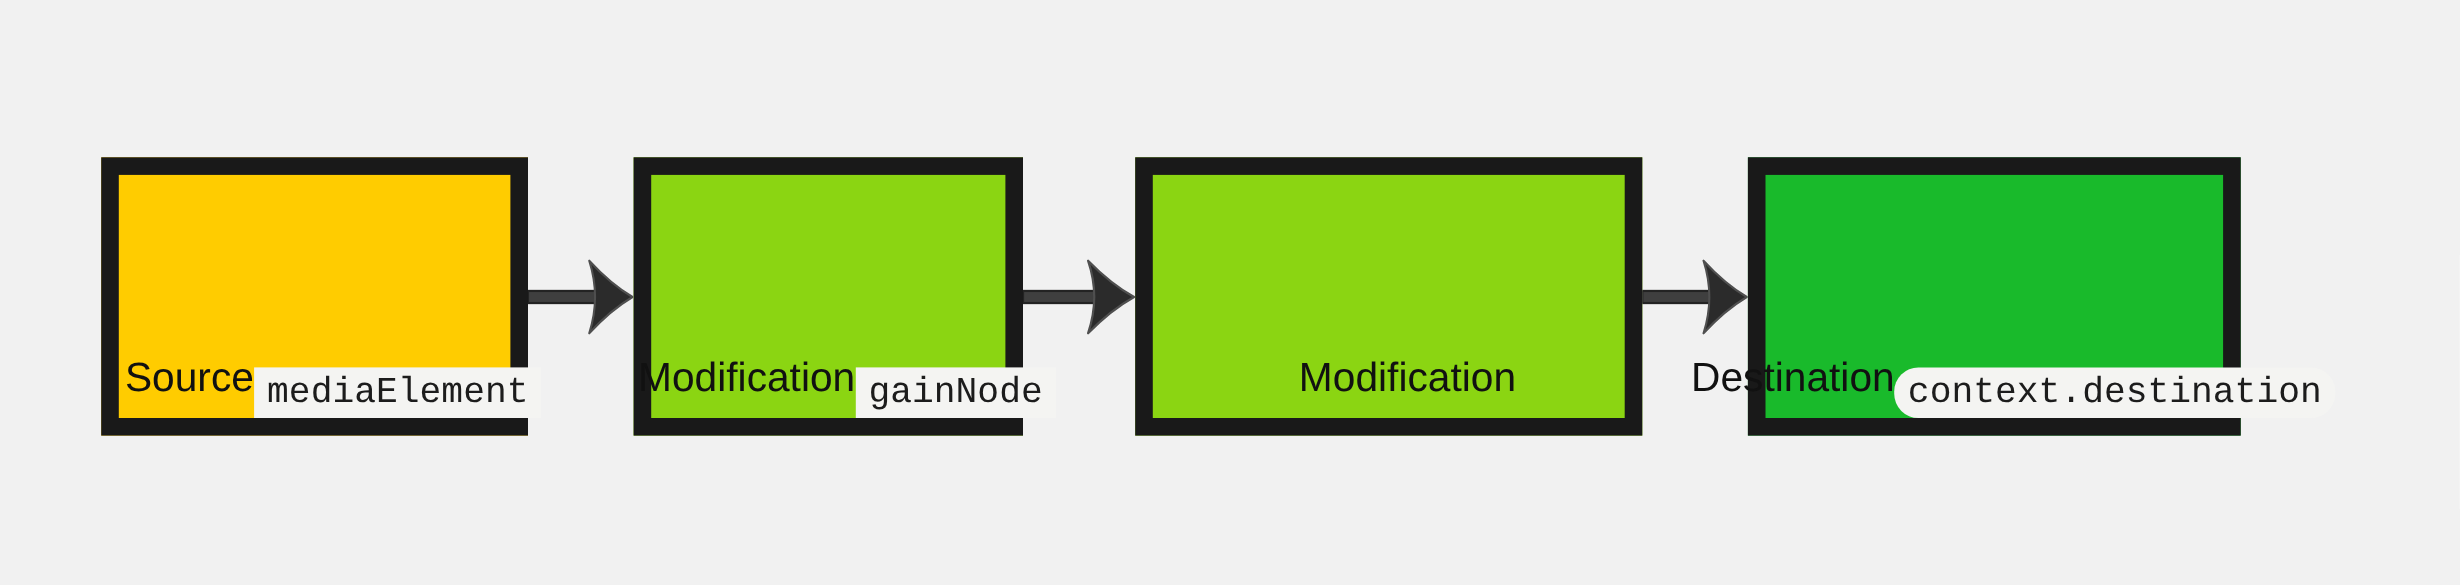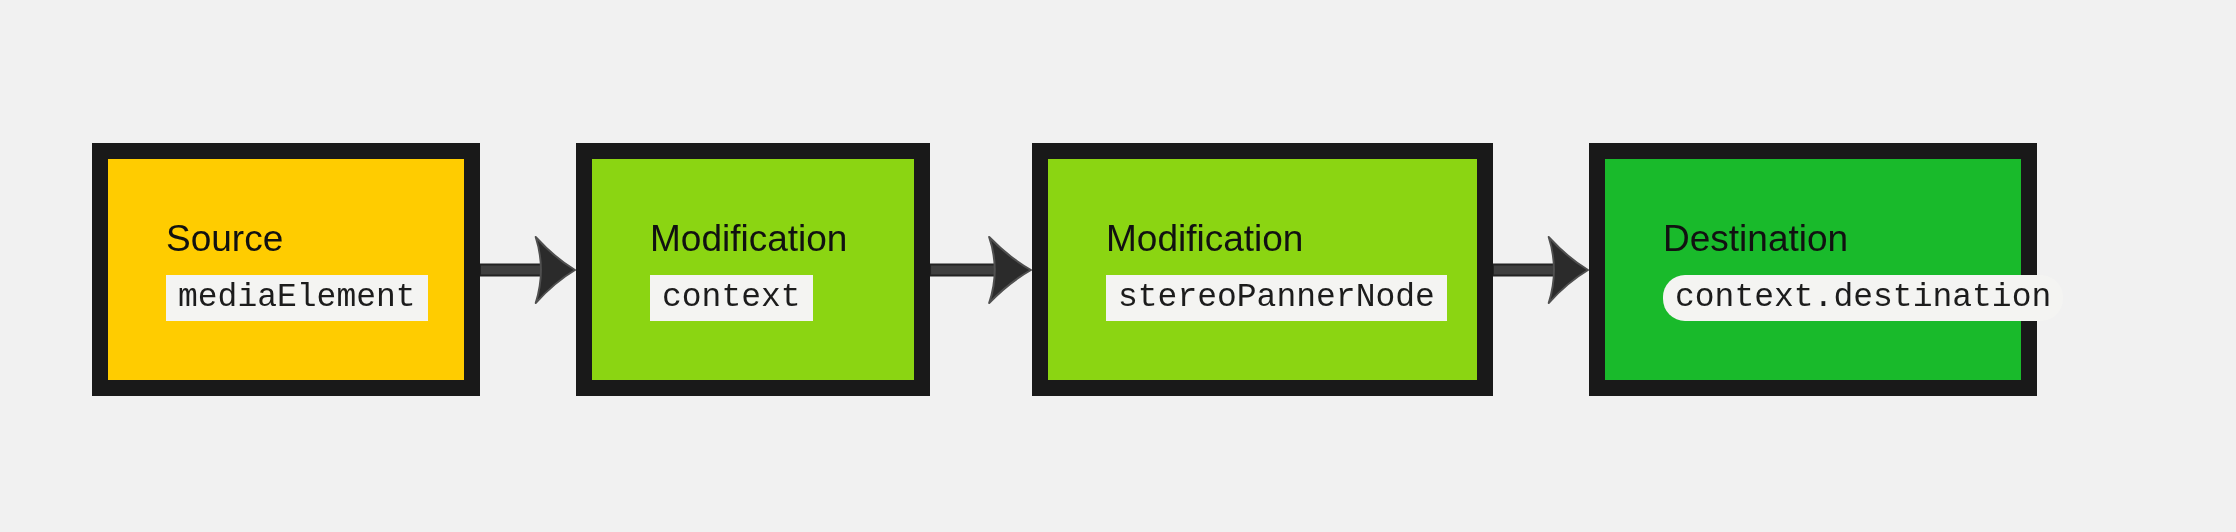--- a/index.html
+++ b/index.html
@@ -18,23 +18,22 @@
     left: 92px;
     top: 143px;
     height: 253px;
     display: flex;
     align-items: stretch;
   }
   .node {
     box-sizing: border-box;
     border: 16px solid #191919;
     display: flex;
-    flex-direction: column;
     justify-content: center;
-    align-items: flex-start;
+    align-items: flex-end;
     padding-left: 58px;
     padding-right: 24px;
     flex: none;
   }
   .node.w1 { width: 388px; }
   .node.w2 { width: 354px; }
   .node.w3 { width: 461px; }
   .node.w4 { width: 448px; }
   .node-title {
     font-size: 37px;
@@ -75,33 +74,32 @@
 
     <span class="arrow g1">
       <svg viewBox="0 0 100 72" preserveAspectRatio="none">
         <rect x="0" y="30.5" width="66" height="11" fill="#3f3f3f" stroke="#232323" stroke-width="2"></rect>
         <path d="M58,3 Q78,24 99,36 Q78,48 58,69 Q69,36 58,3 Z" fill="#2b2b2b" stroke="#4f4f4f" stroke-width="2" stroke-linejoin="round"></path>
       </svg>
     </span>
 
     <div class="node w2" style="background-color: rgb(139, 213, 18);">
       <div class="node-title">Modification</div>
-      <div class="node-code" style="background-color: rgb(244, 244, 242);">context</div>
+      <div class="node-code" style="background-color: rgb(244, 244, 242);">gainNode</div>
     </div>
 
     <span class="arrow g2">
       <svg viewBox="0 0 100 72" preserveAspectRatio="none">
         <rect x="0" y="30.5" width="66" height="11" fill="#3f3f3f" stroke="#232323" stroke-width="2"></rect>
         <path d="M58,3 Q78,24 99,36 Q78,48 58,69 Q69,36 58,3 Z" fill="#2b2b2b" stroke="#4f4f4f" stroke-width="2" stroke-linejoin="round"></path>
       </svg>
     </span>
 
     <div class="node w3" style="background-color: rgb(139, 213, 18);">
       <div class="node-title">Modification</div>
-      <div class="node-code" style="background-color: rgb(244, 244, 242);">stereoPannerNode</div>
     </div>
 
     <span class="arrow g3">
       <svg viewBox="0 0 100 72" preserveAspectRatio="none">
         <rect x="0" y="30.5" width="66" height="11" fill="#3f3f3f" stroke="#232323" stroke-width="2"></rect>
         <path d="M58,3 Q78,24 99,36 Q78,48 58,69 Q69,36 58,3 Z" fill="#2b2b2b" stroke="#4f4f4f" stroke-width="2" stroke-linejoin="round"></path>
       </svg>
     </span>
 
     <div class="node w4" style="background-color: rgb(25, 186, 43);">

